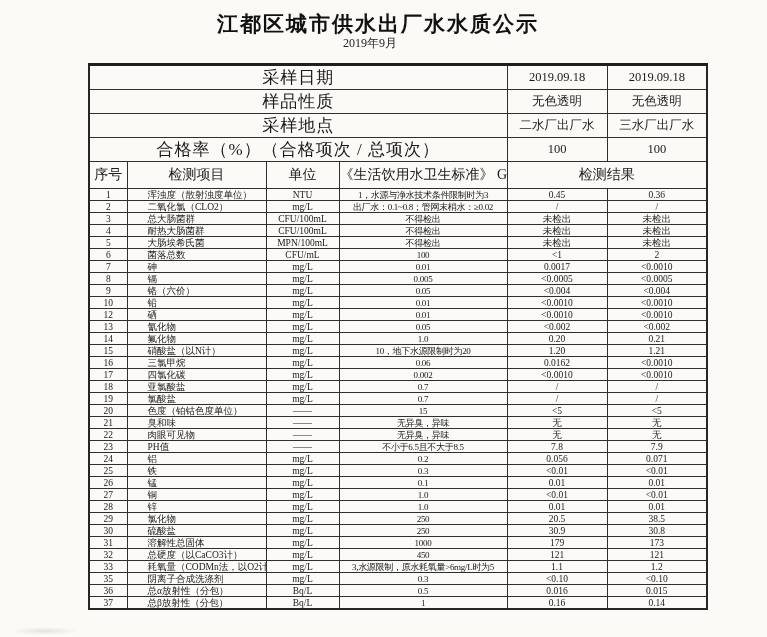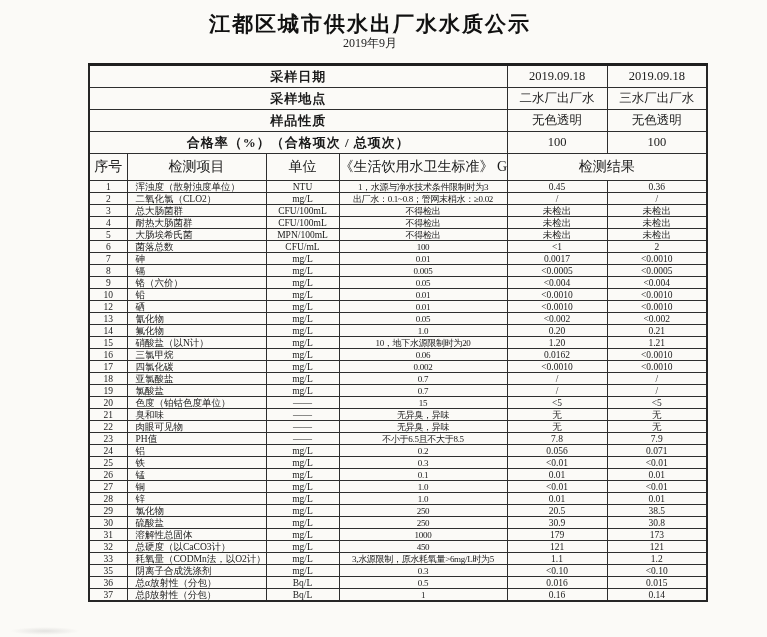--- a/index.html
+++ b/index.html
@@ -5,21 +5,21 @@
   html,body { margin:0; padding:0; }
   body {
     width:767px; height:637px;
     background:#fbfaf7;
     font-family:"Liberation Serif", serif;
     color:#1a1a1a;
     position:relative;
     overflow:hidden;
   }
   .title {
-    position:absolute; top:10px; left:0; width:740px;
+    position:absolute; top:10px; left:8px; width:740px;
     text-align:center;
     font-size:21px; font-weight:bold; letter-spacing:2px;
     color:#111;
   }
   .subtitle {
     position:absolute; top:35px; left:0; width:740px;
     text-align:center;
     font-size:12px; color:#222;
   }
   table.wq {
@@ -32,24 +32,24 @@
   }
   table.wq td {
     border:1px solid #2e2e2e;
     text-align:center;
     vertical-align:middle;
     padding:0;
     white-space:nowrap;
     overflow:hidden;
   }
   tr.info td { height:21px; font-size:12.5px; }
-  tr.info td.info-label { font-size:13px; letter-spacing:1px;font-weight:bold; }
+  tr.info td.info-label { font-size:17px; letter-spacing:1px; }
   tr.colhead td { height:26px; font-size:14px;margin-left:48px; }
   tr.data td { height:11px; font-size:9.5px; line-height:10px; }
-  tr.data td.item-cell { text-align:left; padding-left:8px; }
+  tr.data td.item-cell { text-align:left; padding-left:20px; }
   tr.data td.std-cell { font-size:9px; letter-spacing:-0.3px;margin-left:26px; }
   .smudge {
     position:absolute; left:10px; bottom:2px; width:70px; height:8px;
     background:radial-gradient(ellipse at center, rgba(120,120,120,0.18), rgba(120,120,120,0) 70%);
   }
 </style>
 </head>
 <body>
 
 <div class="title">江都区城市供水出厂水水质公示</div>
@@ -64,28 +64,28 @@
     <col style="width:100px">
     <col style="width:100px">
   </colgroup>
   <tbody id="wq-body">
       <tr class="info">
         <td colspan="4" class="info-label">采样日期</td>
         <td>2019.09.18</td>
         <td>2019.09.18</td>
       </tr>
       <tr class="info">
+        <td colspan="4" class="info-label">样品性质</td>
+        <td>无色透明</td>
+        <td>无色透明</td>
+      </tr>
+      <tr class="info">
         <td colspan="4" class="info-label">采样地点</td>
         <td>二水厂出厂水</td>
         <td>三水厂出厂水</td>
-      </tr>
-      <tr class="info">
-        <td colspan="4" class="info-label">样品性质</td>
-        <td>无色透明</td>
-        <td>无色透明</td>
       </tr>
       <tr class="info">
         <td colspan="4" class="info-label">合格率（%）（合格项次 / 总项次）</td>
         <td>100</td>
         <td>100</td>
       </tr>
       <tr class="colhead">
         <td>序号</td>
         <td>检测项目</td>
         <td>单位</td>

